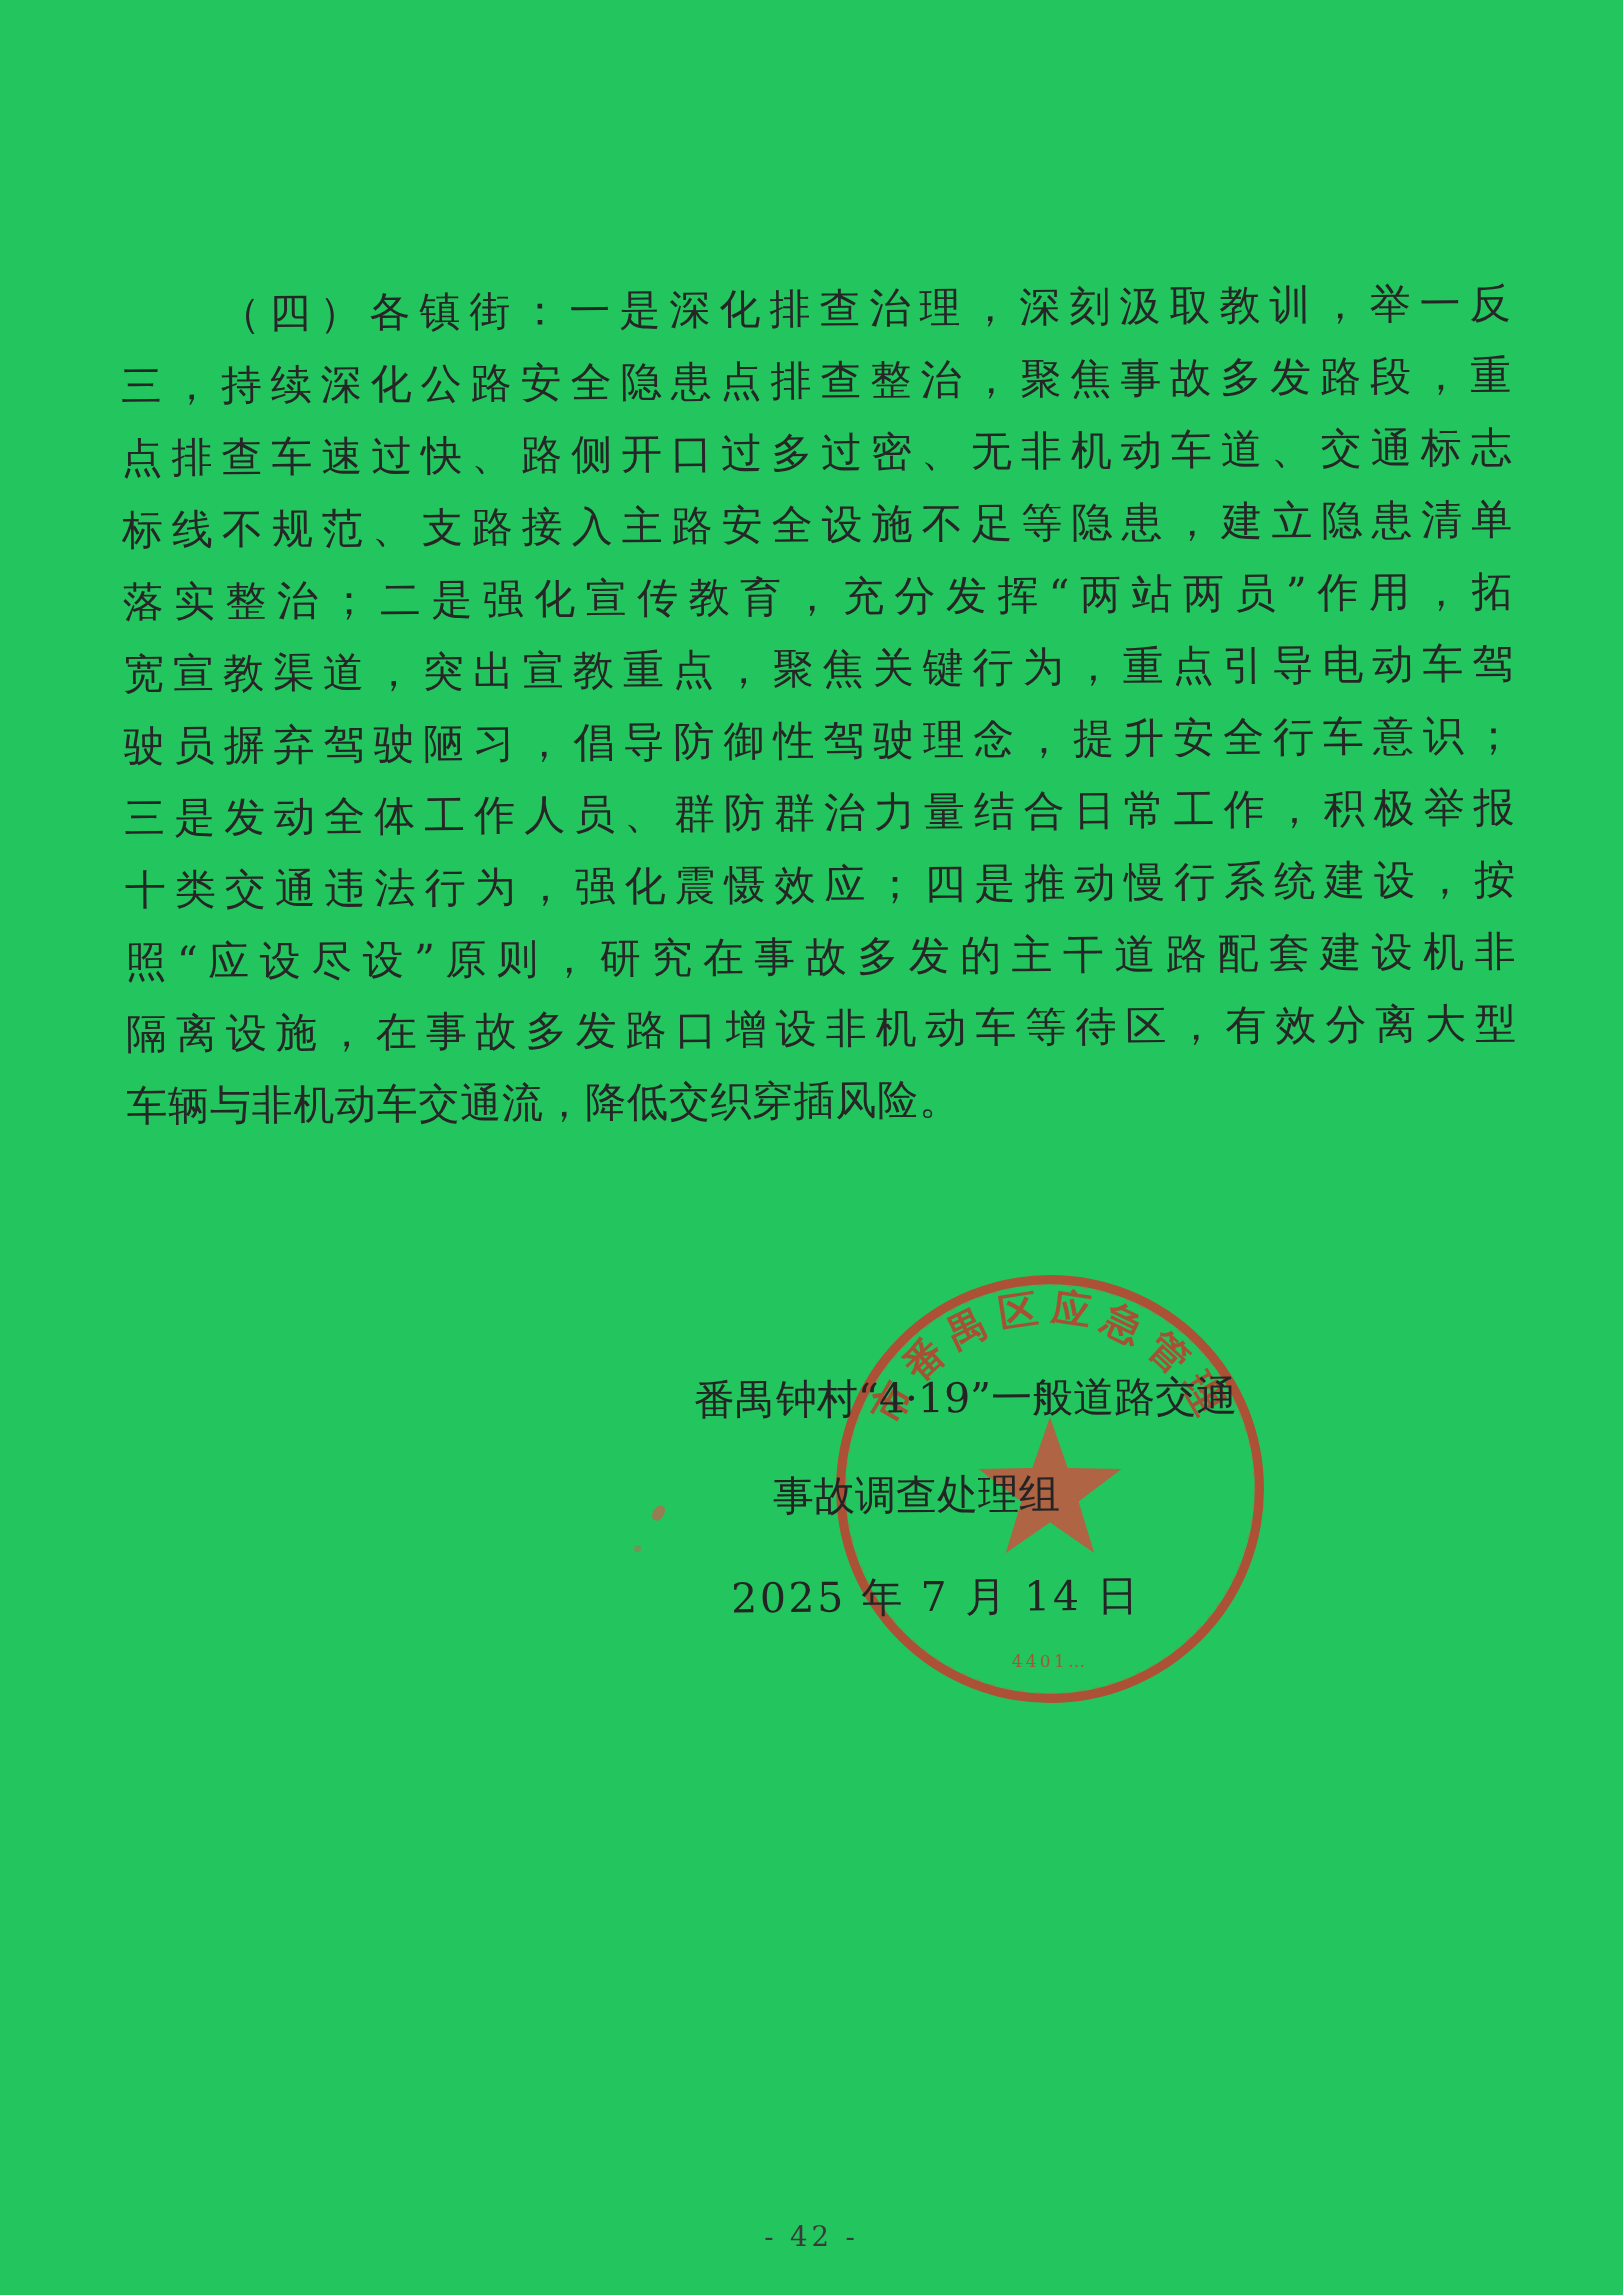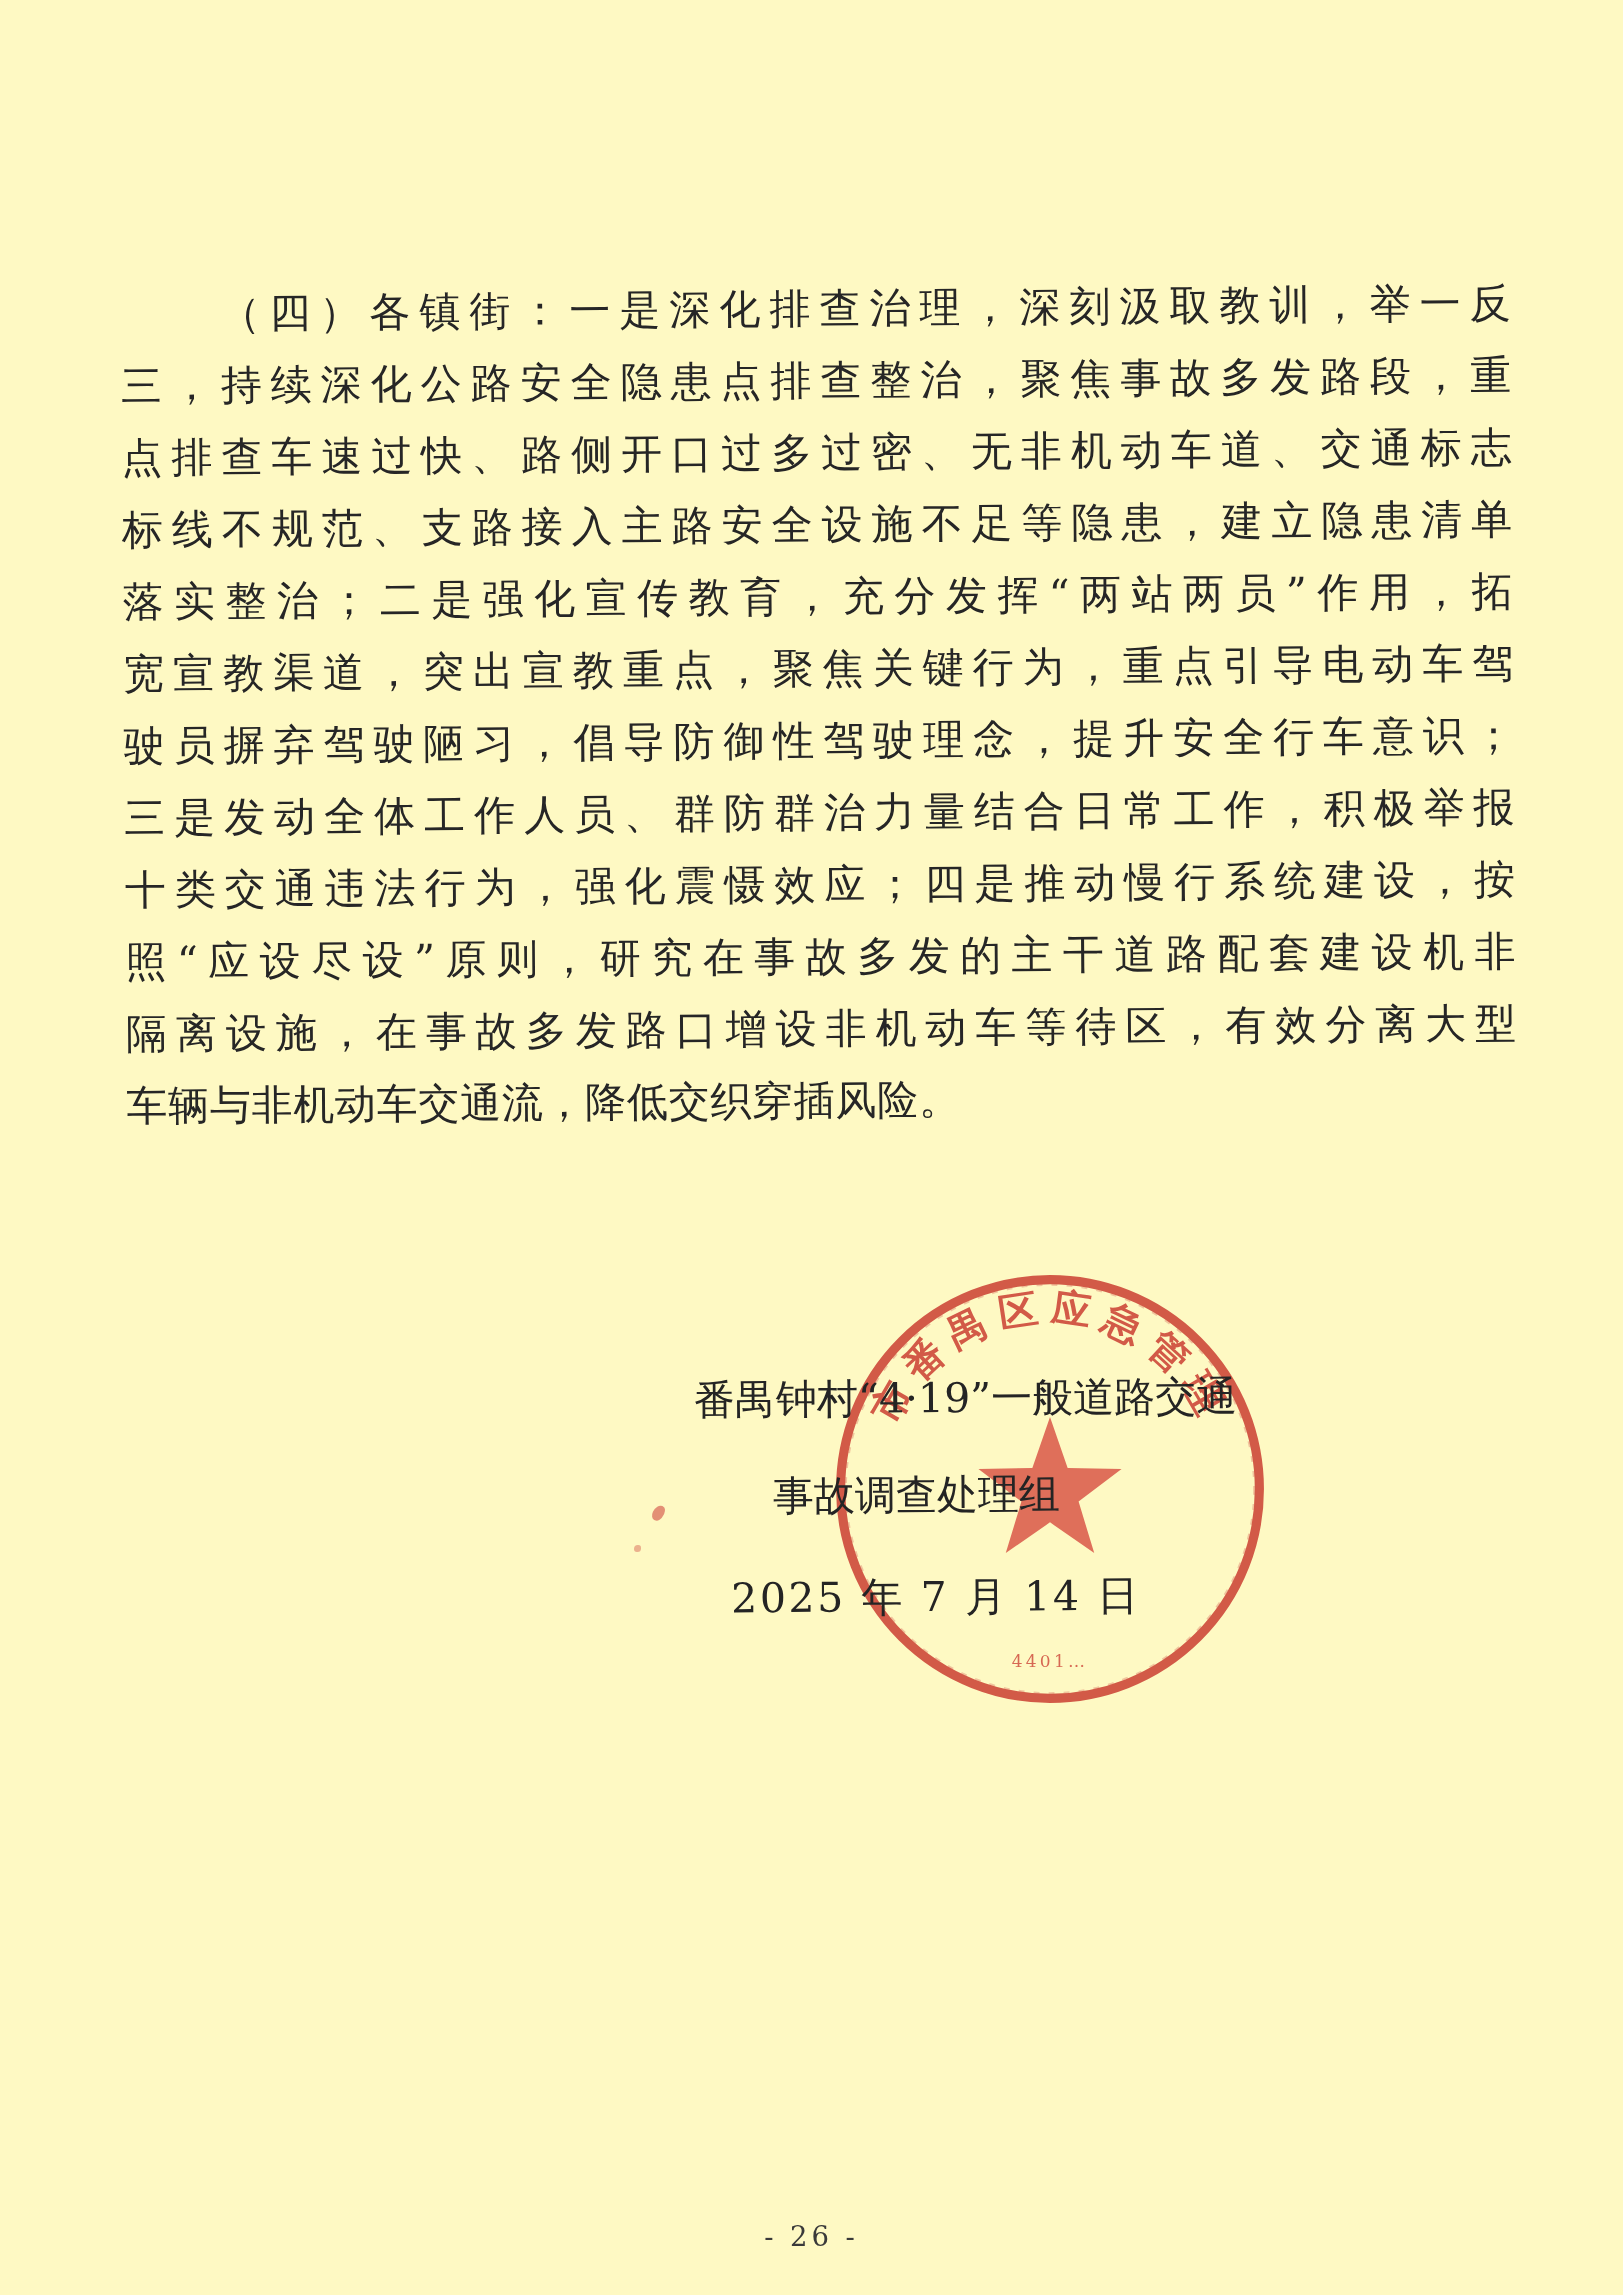--- a/index.html
+++ b/index.html
@@ -1,19 +1,19 @@
 <!DOCTYPE html>
 <html style="font-size:10.5px"><head>
 <meta charset="utf-8">
 <style>
   html,body{margin:0;padding:0;background:#e9e9e9;}
   .page{
     position:relative;
     width:1623px;height:2295px;
-    background:#fef9c3;
+    background:#22c55e;
     overflow:hidden;
     font-family:"DejaVu Serif","Liberation Serif",serif;
     color:#232323;
   }
   
   .paragraph{
     position:absolute;
     left:120px;top:278px;width:1391px;
     transform:rotate(-0.45deg);
     transform-origin:left top;
@@ -104,16 +104,16 @@
     <text x="350" y="622" text-anchor="middle" font-size="26" letter-spacing="5" fill="#c9352b" opacity="0.8">4401…</text>
   </svg>
 
   <div class="speck speck1"></div>
   <div class="speck speck2"></div>
 
   <div class="sig sig1">番禺钟村“4·19”一般道路交通</div>
   <div class="sig sig2">事故调查处理组</div>
   <div class="sig sig3">2025 年 7 月 14 日</div>
 
-  <div class="footer">- 26 -</div>
+  <div class="footer">- 42 -</div>
 
 </div>
 
 
 </body></html>

